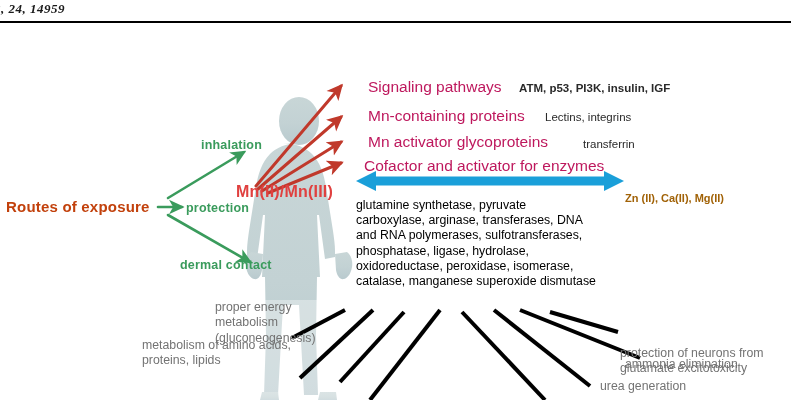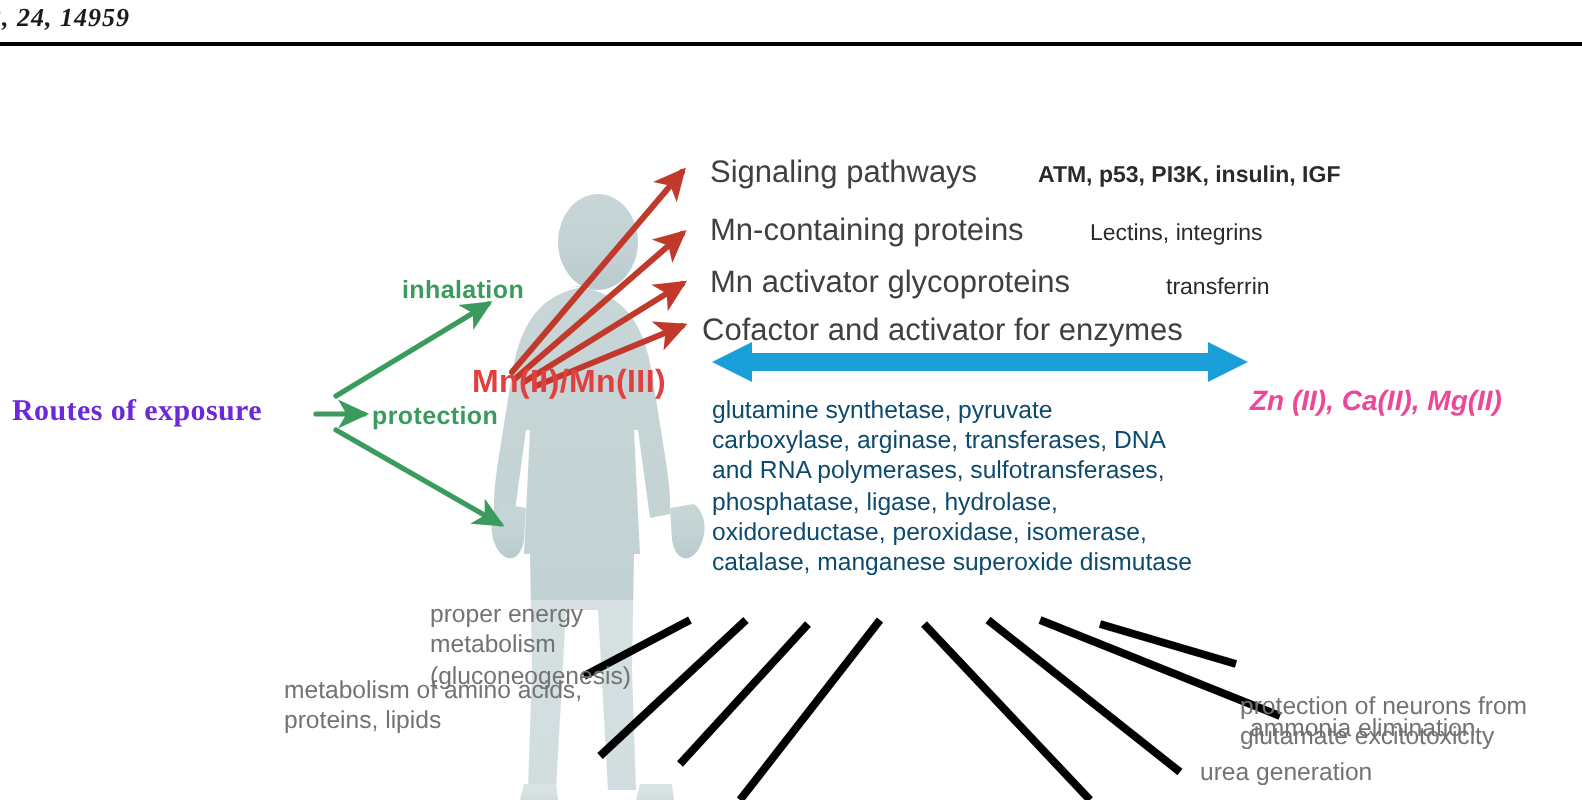--- a/index.html
+++ b/index.html
@@ -48,56 +48,55 @@
     width: 791px;
     height: 400px;
   }
 
   
   .tx {
     position: absolute;
     white-space: nowrap;
   }
   .green-main {
-    color: #6d28d9;
+    color: #c2410c;
     font-weight: bold;
     font-size: 15px;
     letter-spacing: 0.2px;
-    font-family: Liberation Serif, serif;
   }
   .green-branch {
     color: #3a9b5c;
     font-weight: bold;
     font-size: 12.5px;
     letter-spacing: 0.2px;
   }
   .mn-label {
     color: #e0403f;
     font-weight: bold;
     font-size: 16px;
     letter-spacing: 0.2px;
     text-align: right;
   }
   .cat {
-    color: #404040;
+    color: #be185d;
     font-size: 15.5px;
+    margin-left: 13px;
   }
   .ex {
     color: #2a2a2a;
     font-size: 11.5px;
   }
   .blue-metals {
-    color: #ec4899;
-    font-weight: bold;
-    font-size: 14px;
-    font-style: italic;
+    color: #a16207;
+    font-weight: bold;
+    font-size: 11px;
   }
   .enzymes {
     position: absolute;
-    color: #0c4a6e;
+    color: #000000;
     font-size: 12.3px;
     line-height: 15.2px;
     width: 240px;
   }
   .note {
     position: absolute;
     color: #737373;
     font-size: 12.3px;
     line-height: 15.4px;
     white-space: pre-line;
@@ -182,20 +181,21 @@
       <line x1="494" y1="310" x2="590" y2="386"></line>
       <line x1="520" y1="310" x2="640" y2="358"></line>
       <line x1="550" y1="312" x2="618" y2="332"></line>
     </g>
   </svg>
 
   <div class="tx green-main" style="left:6px; top:198px;">Routes of exposure</div>
 
   <div class="tx green-branch" style="left:188px; top:138px;margin-left:13px;">inhalation</div>
   <div class="tx green-branch" style="left:186px; top:201px;">protection</div>
+  <div class="tx green-branch" style="left:180px; top:258px;">dermal contact</div>
 
   <div class="tx mn-label" style="left:236px; top:183px;">Mn(II)/Mn(III)</div>
 
   <div class="tx cat" style="left:355px; top:78px;">Signaling pathways</div>
   <div class="tx ex" style="left:519px; top:82px;font-weight:bold;">ATM, p53, PI3K, insulin, IGF</div>
 
   <div class="tx cat" style="left:355px; top:107px;">Mn-containing proteins</div>
   <div class="tx ex" style="left:545px; top:111px;text-align:center;">Lectins, integrins</div>
 
   <div class="tx cat" style="left:355px; top:133px;">Mn activator glycoproteins</div>

